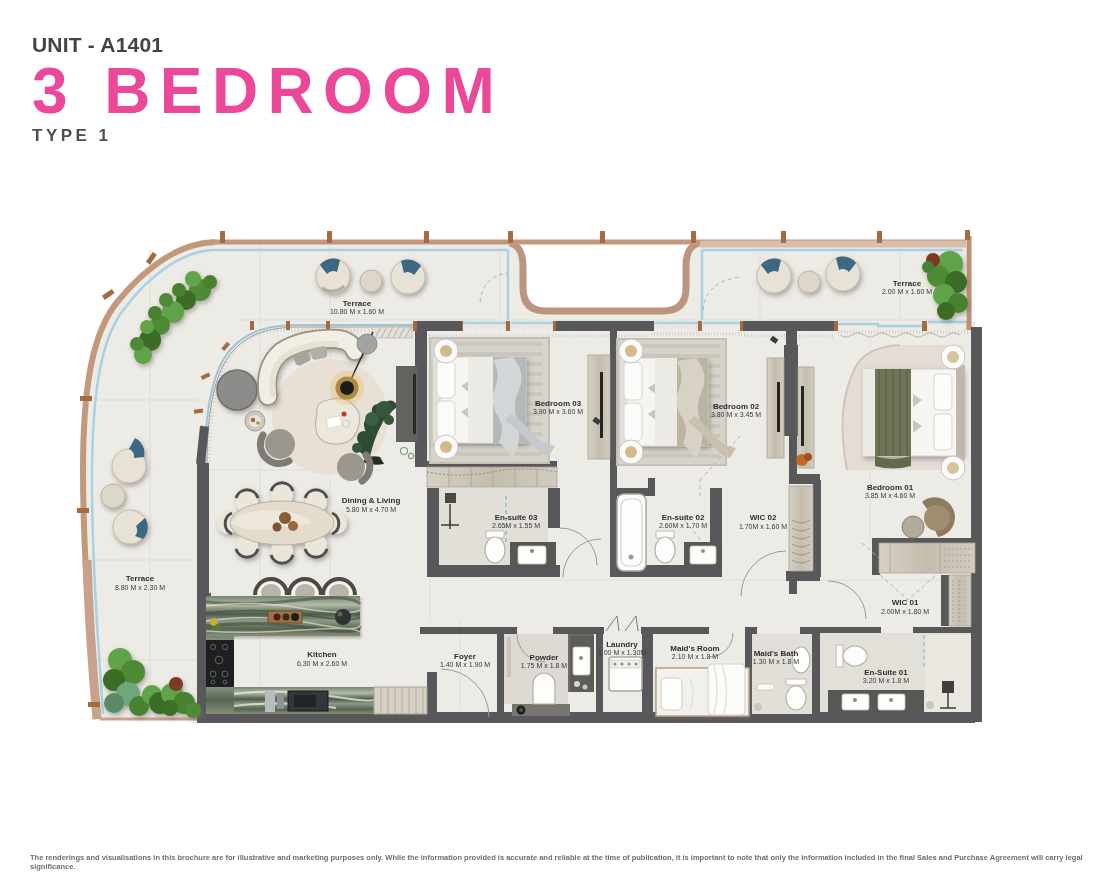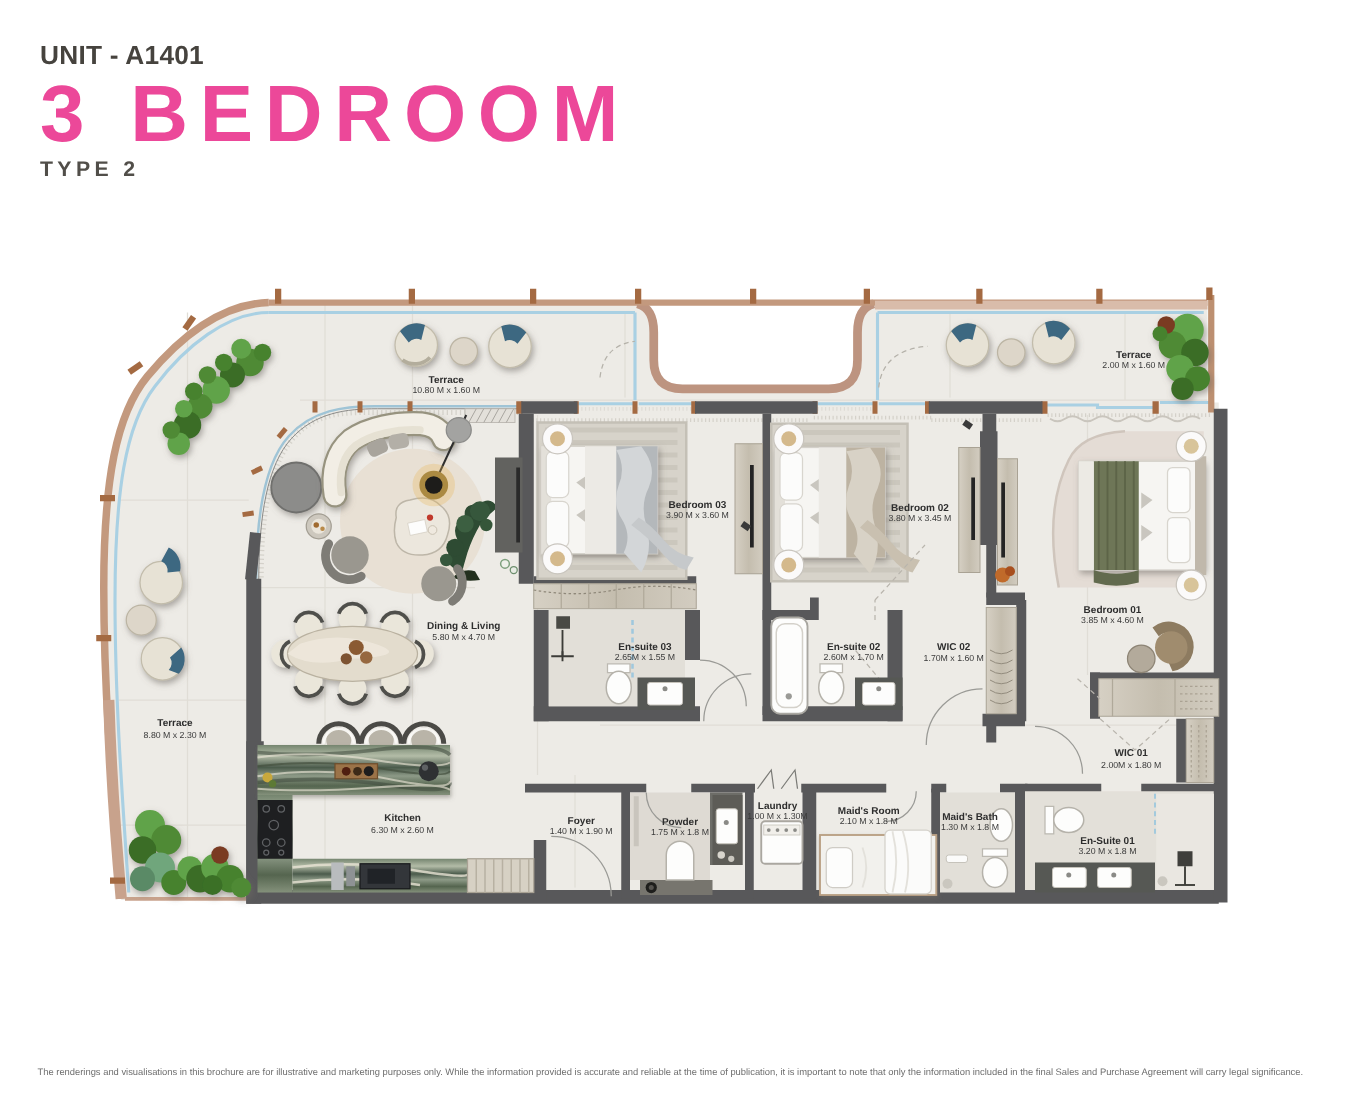--- a/index.html
+++ b/index.html
@@ -2,21 +2,21 @@
 <html><head>
 <meta charset="utf-8">
 <style>
   html,body{margin:0;padding:0;background:#fff;}
   body{width:1093px;height:890px;position:relative;overflow:hidden;
        font-family:"Liberation Sans", sans-serif;}
   .h1,.h2,.h3{position:absolute;left:32px;white-space:nowrap;line-height:1;}
   .h1{top:34px;font-size:21px;font-weight:bold;letter-spacing:0.2px;color:#46433e;}
   .h2{top:59px;font-size:64px;font-weight:bold;letter-spacing:9.4px;color:#ec4899;}
   .h3{top:127px;font-size:17px;font-weight:bold;letter-spacing:3.5px;color:#514e49;}
-  .ftr{position:absolute;left:30px;top:853px;font-size:7.5px;color:#6e6e6e;letter-spacing:0;}
+  .ftr{position:absolute;left:30px;top:853px;font-size:7.5px;color:#6e6e6e;letter-spacing:0;font-weight:bold;}
   svg{position:absolute;left:0;top:0;}
   text{font-family:"Liberation Sans", sans-serif;}
   .rl{font-size:8px;font-weight:bold;fill:#2e2e2e;text-anchor:middle;}
   .rd{font-size:7px;fill:#3a3a3a;text-anchor:middle;}
 </style>
 </head>
 <body>
 <svg width="1093" height="890" viewBox="0 0 1093 890">
 <defs>
   <linearGradient id="marble" x1="0" y1="0" x2="0" y2="1">
@@ -623,14 +623,14 @@
       <text x="695" y="659" class="rd">2.10 M x 1.8 M</text>
   <text x="776" y="656" class="rl">Maid's Bath</text>
       <text x="776" y="664" class="rd">1.30 M x 1.8 M</text>
   <text x="886" y="675" class="rl">En-Suite 01</text>
       <text x="886" y="683" class="rd">3.20 M x 1.8 M</text>
 </g>
 </svg>
 
 <div class="h1">UNIT - A1401</div>
 <div class="h2">3 BEDROOM</div>
-<div class="h3">TYPE 2</div>
+<div class="h3">TYPE 1</div>
 <div class="ftr">The renderings and visualisations in this brochure are for illustrative and marketing purposes only. While the information provided is accurate and reliable at the time of publication, it is important to note that only the information included in the final Sales and Purchase Agreement will carry legal significance.</div>
 
 </body></html>

